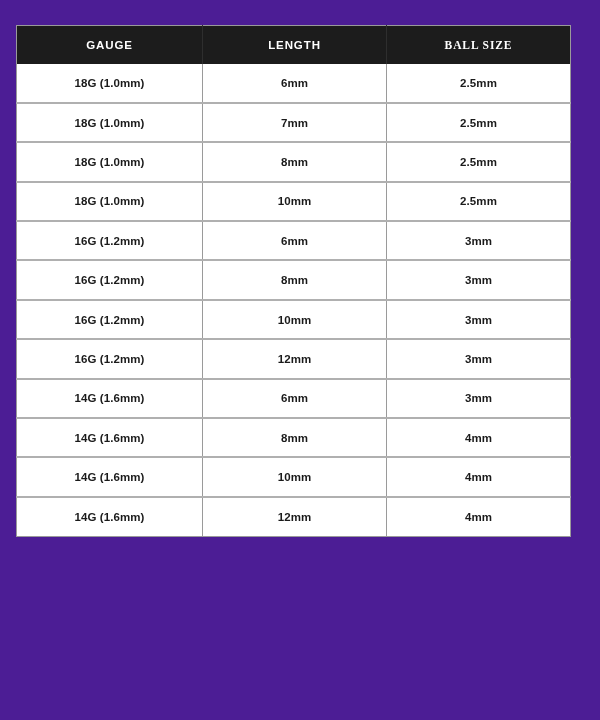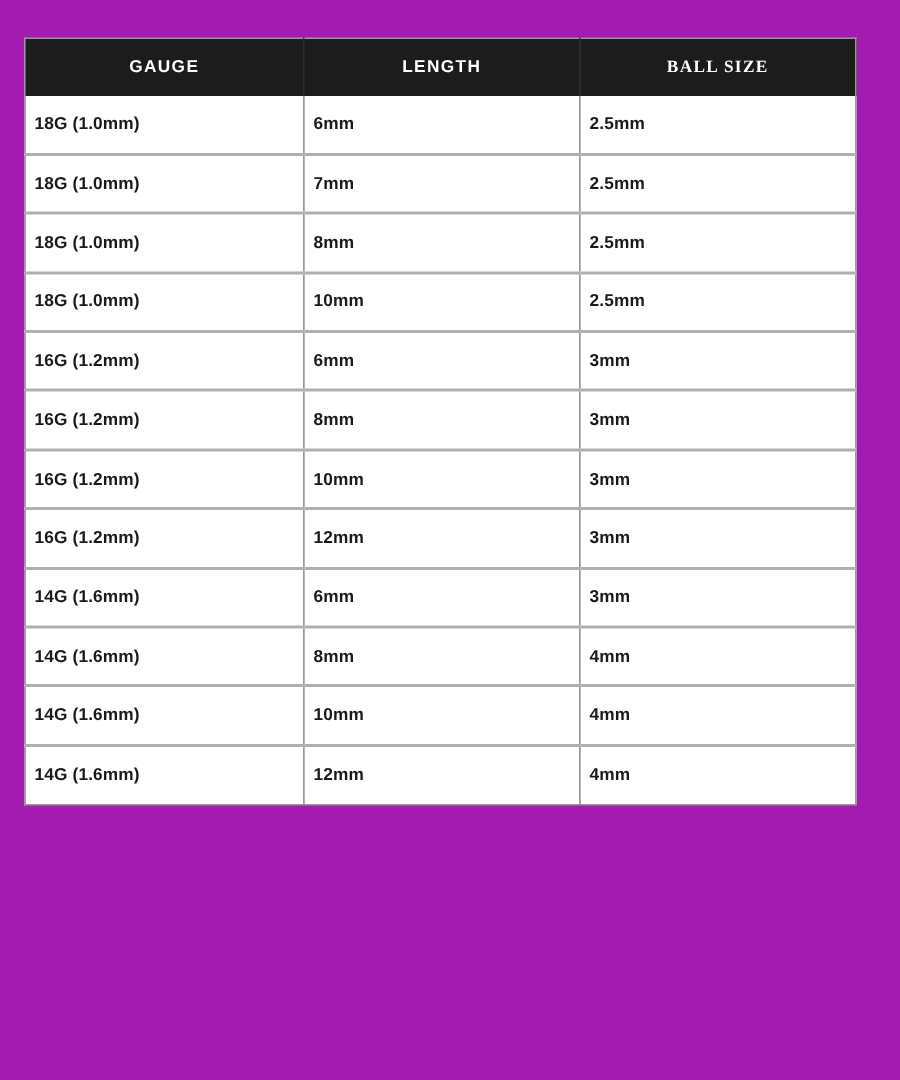--- a/index.html
+++ b/index.html
@@ -13,21 +13,21 @@
 
   body {
     font-family: "Liberation Sans", sans-serif;
     -webkit-font-smoothing: antialiased;
   }
 
   .page {
     position: relative;
     width: 600px;
     height: 720px;
-    background: #a21caf;
+    background: #4c1d95;
     overflow: hidden;
   }
 
   .spec-table-wrap {
     position: absolute;
     left: 16px;
     top: 25px;
     width: 554px;
   }
 
@@ -58,20 +58,21 @@
     padding: 0 6px;
     vertical-align: middle;
     border: none;
     border-right: 1px solid #2e2e2e;
   }
 
   thead th:last-child { border-right: none; font-family: Liberation Serif, serif; }
 
   tbody td {
     height: 39.4px;
+    text-align: center;
     vertical-align: middle;
     font-size: 11.5px;
     font-weight: bold;
     color: #1a1a1a;
     background: #ffffff;
     padding: 0 6px;
     border-right: 1px solid #9a9a9a;
     border-bottom: 2px solid #b0b0b0;
     letter-spacing: 0.1px;
   }

